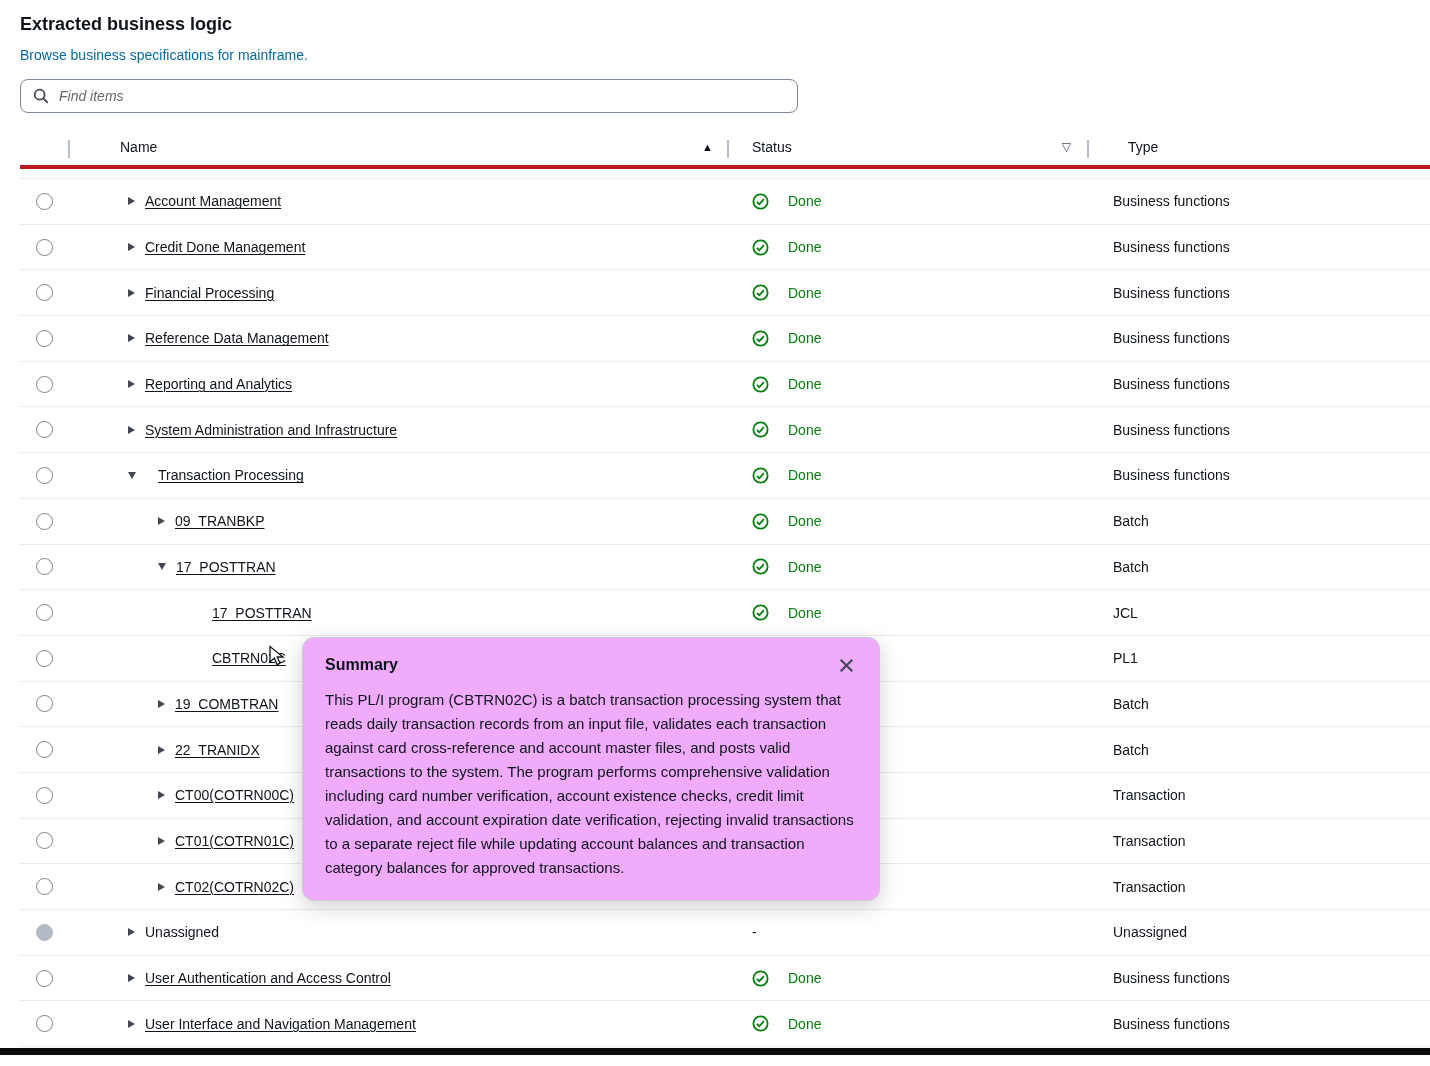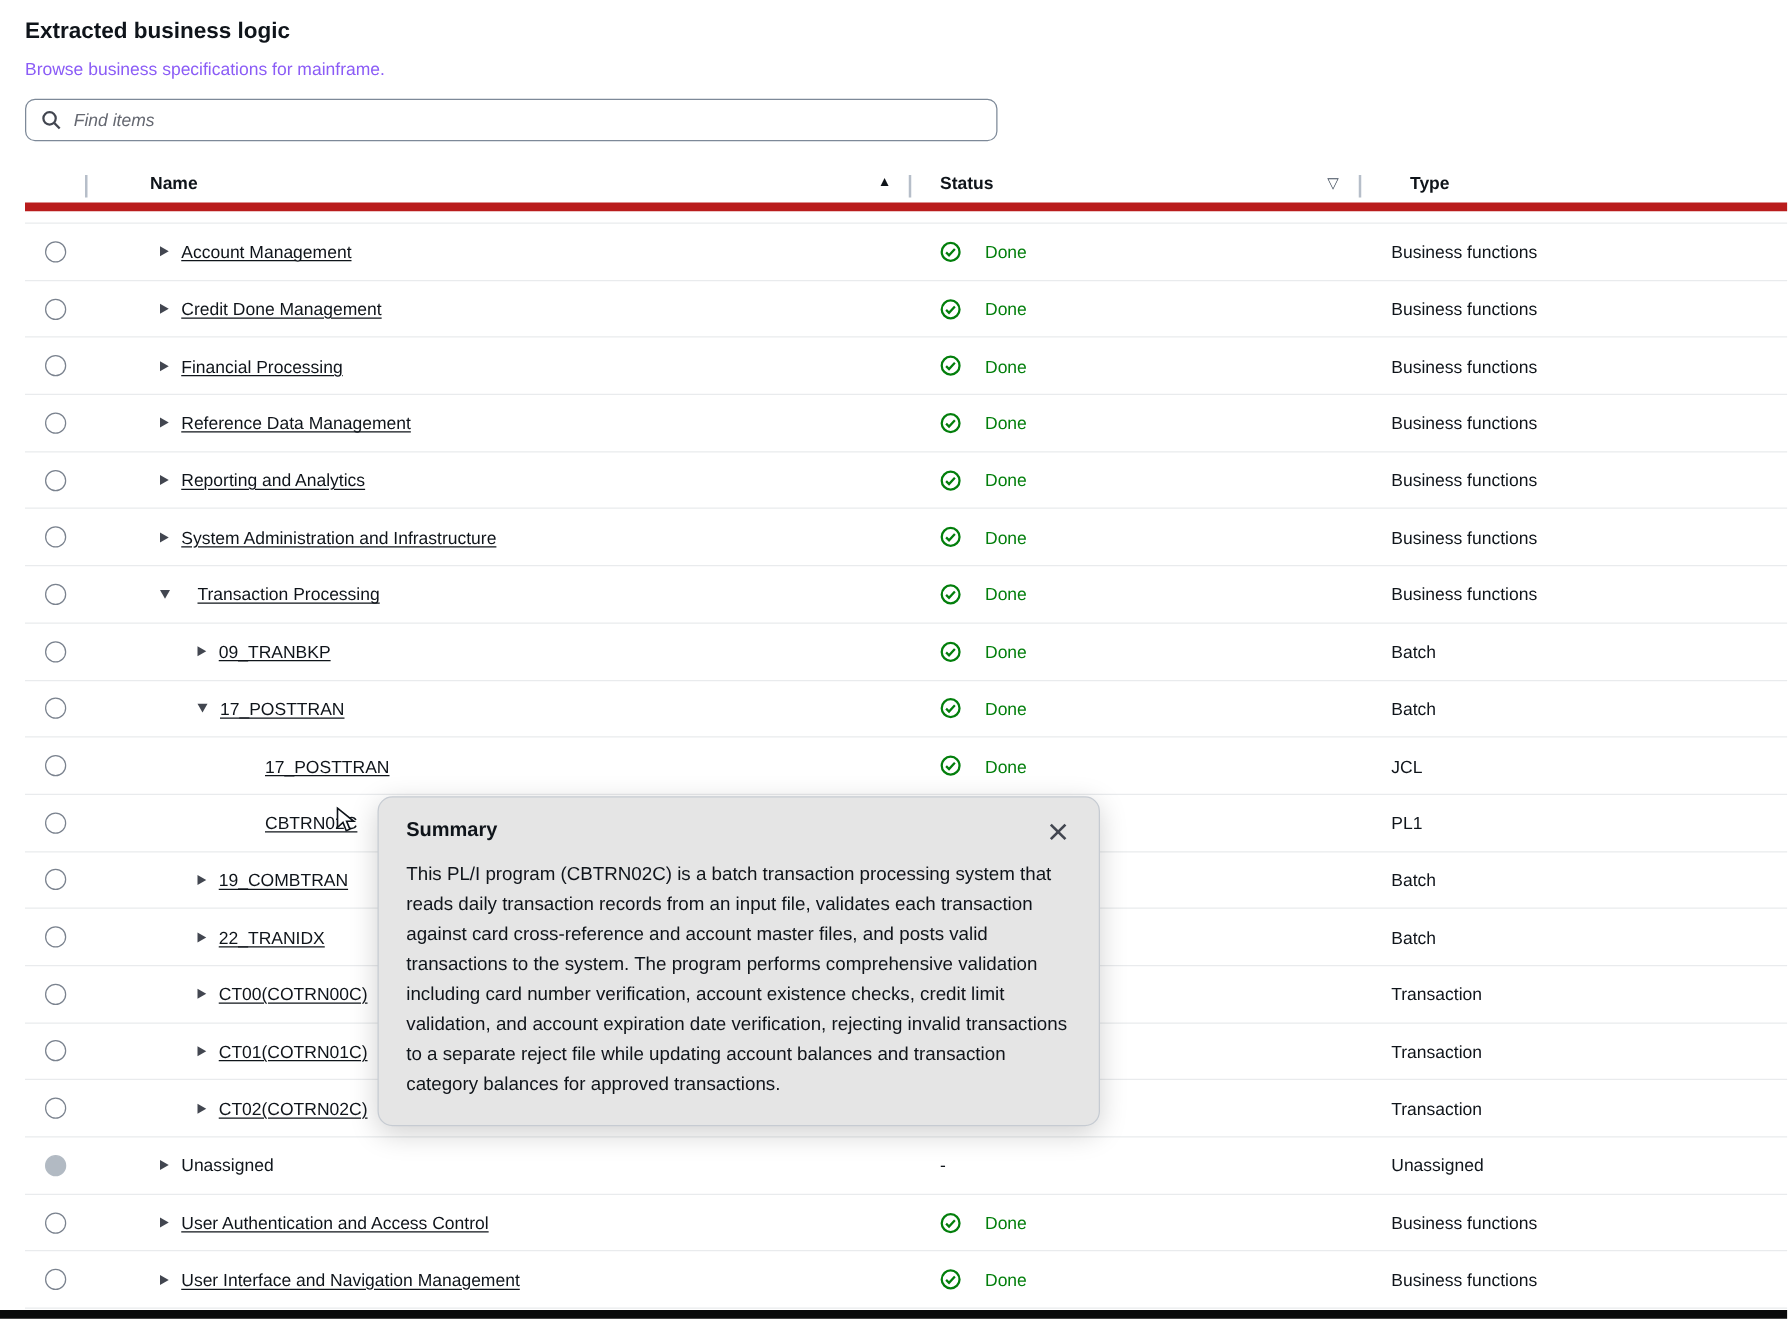--- a/index.html
+++ b/index.html
@@ -2,31 +2,31 @@
 <html style="--success: #037f0c;"><head>
 <meta charset="utf-8">
 <style>
   * { margin:0; padding:0; box-sizing:border-box; }
   html,body { background:#fff; }
   body { font-family:"Liberation Sans","DejaVu Sans",sans-serif; color:#0f141a; }
   .page { position:relative; width:1430px; height:1066px; background:#fff; overflow:hidden; }
 
   .page-header { padding:14px 20px 0 20px; }
   .page-title { font-size:18px; font-weight:700; color:#0f141a; }
-  .page-subtitle { margin-top:12px; font-size:14px; color:#8b5cf6; }
+  .page-subtitle { margin-top:12px; font-size:14px; color:#0369a1; }
 
   .search-wrap { position:relative; margin:16px 20px 0 20px; width:778px; }
   .search-input { width:100%; height:34px; border:1px solid #7d8998; border-radius:8px;
     padding:0 12px 0 38px; font-size:14px; font-family:inherit; color:#0f141a; outline:none; }
   .search-input::placeholder { font-style:italic; color:#656871; }
   .search-icon { position:absolute; left:12px; top:8px; width:18px; height:18px; }
 
   .table { margin-left:20px; width:1410px; margin-top:16px; }
   .t-header { position:relative; display:grid; grid-template-columns:48px 659px 360px 1fr;
-    height:40px; align-items:center; border-bottom:7px solid #b91c1c; font-weight:700; font-size:14px; }
+    height:40px; align-items:center; border-bottom:4px solid #b91c1c; font-weight:400; font-size:14px; }
   .h-divider { position:absolute; top:11px; width:2px; height:18px; background:#b6bec9; }
   .h-name { padding-left:52px; padding-right:14px; display:flex; justify-content:space-between; align-items:center; }
   .h-status { padding-left:25px; padding-right:16px; display:flex; justify-content:space-between; align-items:center; }
   .h-type { padding-left:41px; }
   .sort-asc { font-size:11px; color:#0f141a; }
   .sort-desc { font-size:12px; color:#414d5c; }
 
   .t-body { margin-top:9px; border-top:1px solid #e9ebed; }
   .row { display:grid; grid-template-columns:48px 659px 360px 1fr; height:45.7px;
     align-items:center; border-bottom:1px solid #e9ebed; font-size:14px; }
@@ -39,21 +39,21 @@
   .caret-right { border-left:7px solid #424650; border-top:4.5px solid transparent; border-bottom:4.5px solid transparent; }
   .caret-down { border-top:7px solid #424650; border-left:4.5px solid transparent; border-right:4.5px solid transparent; }
   .row-name { color:#0f141a; text-decoration:underline; text-decoration-thickness:1px; text-underline-offset:2px; cursor:pointer; }
   .row-name.no-link { text-decoration:none; cursor:default; }
   .status-cell { padding-left:25px; display:flex; align-items:center; gap:19px; }
   .status-icon { width:17px; height:17px; display:inline-flex; }
   .status-icon svg { stroke: var(--success,#037f0c); }
   .status-text.done { color:var(--success,#037f0c); }
   .type-cell { padding-left:26px; }
 
-  .popover { position:absolute; left:302px; top:637px; width:578px; background:#e5e5e5;
+  .popover { position:absolute; left:302px; top:637px; width:578px; background:#f0abfc;
     border:1px solid #c6cbd2; border-radius:12px; box-shadow:0 6px 22px rgba(0,0,0,.18);
     padding:16px 22px 20px 22px; z-index:10; }
   .popover-head { display:flex; justify-content:space-between; align-items:center; margin-bottom:12px; }
   .popover-title { font-size:16px; font-weight:700; }
   .popover-close { background:none; border:none; cursor:pointer; width:22px; height:22px; display:flex; align-items:center; justify-content:center; }
   .popover-body { font-size:15px; line-height:24px; color:#0f141a; }
 
   .cursor { position:absolute; left:267px; top:645px; z-index:20; }
 
   .bottom-bar { position:absolute; left:0; top:1048px; width:1430px; height:7px; background:#090a0b; }

